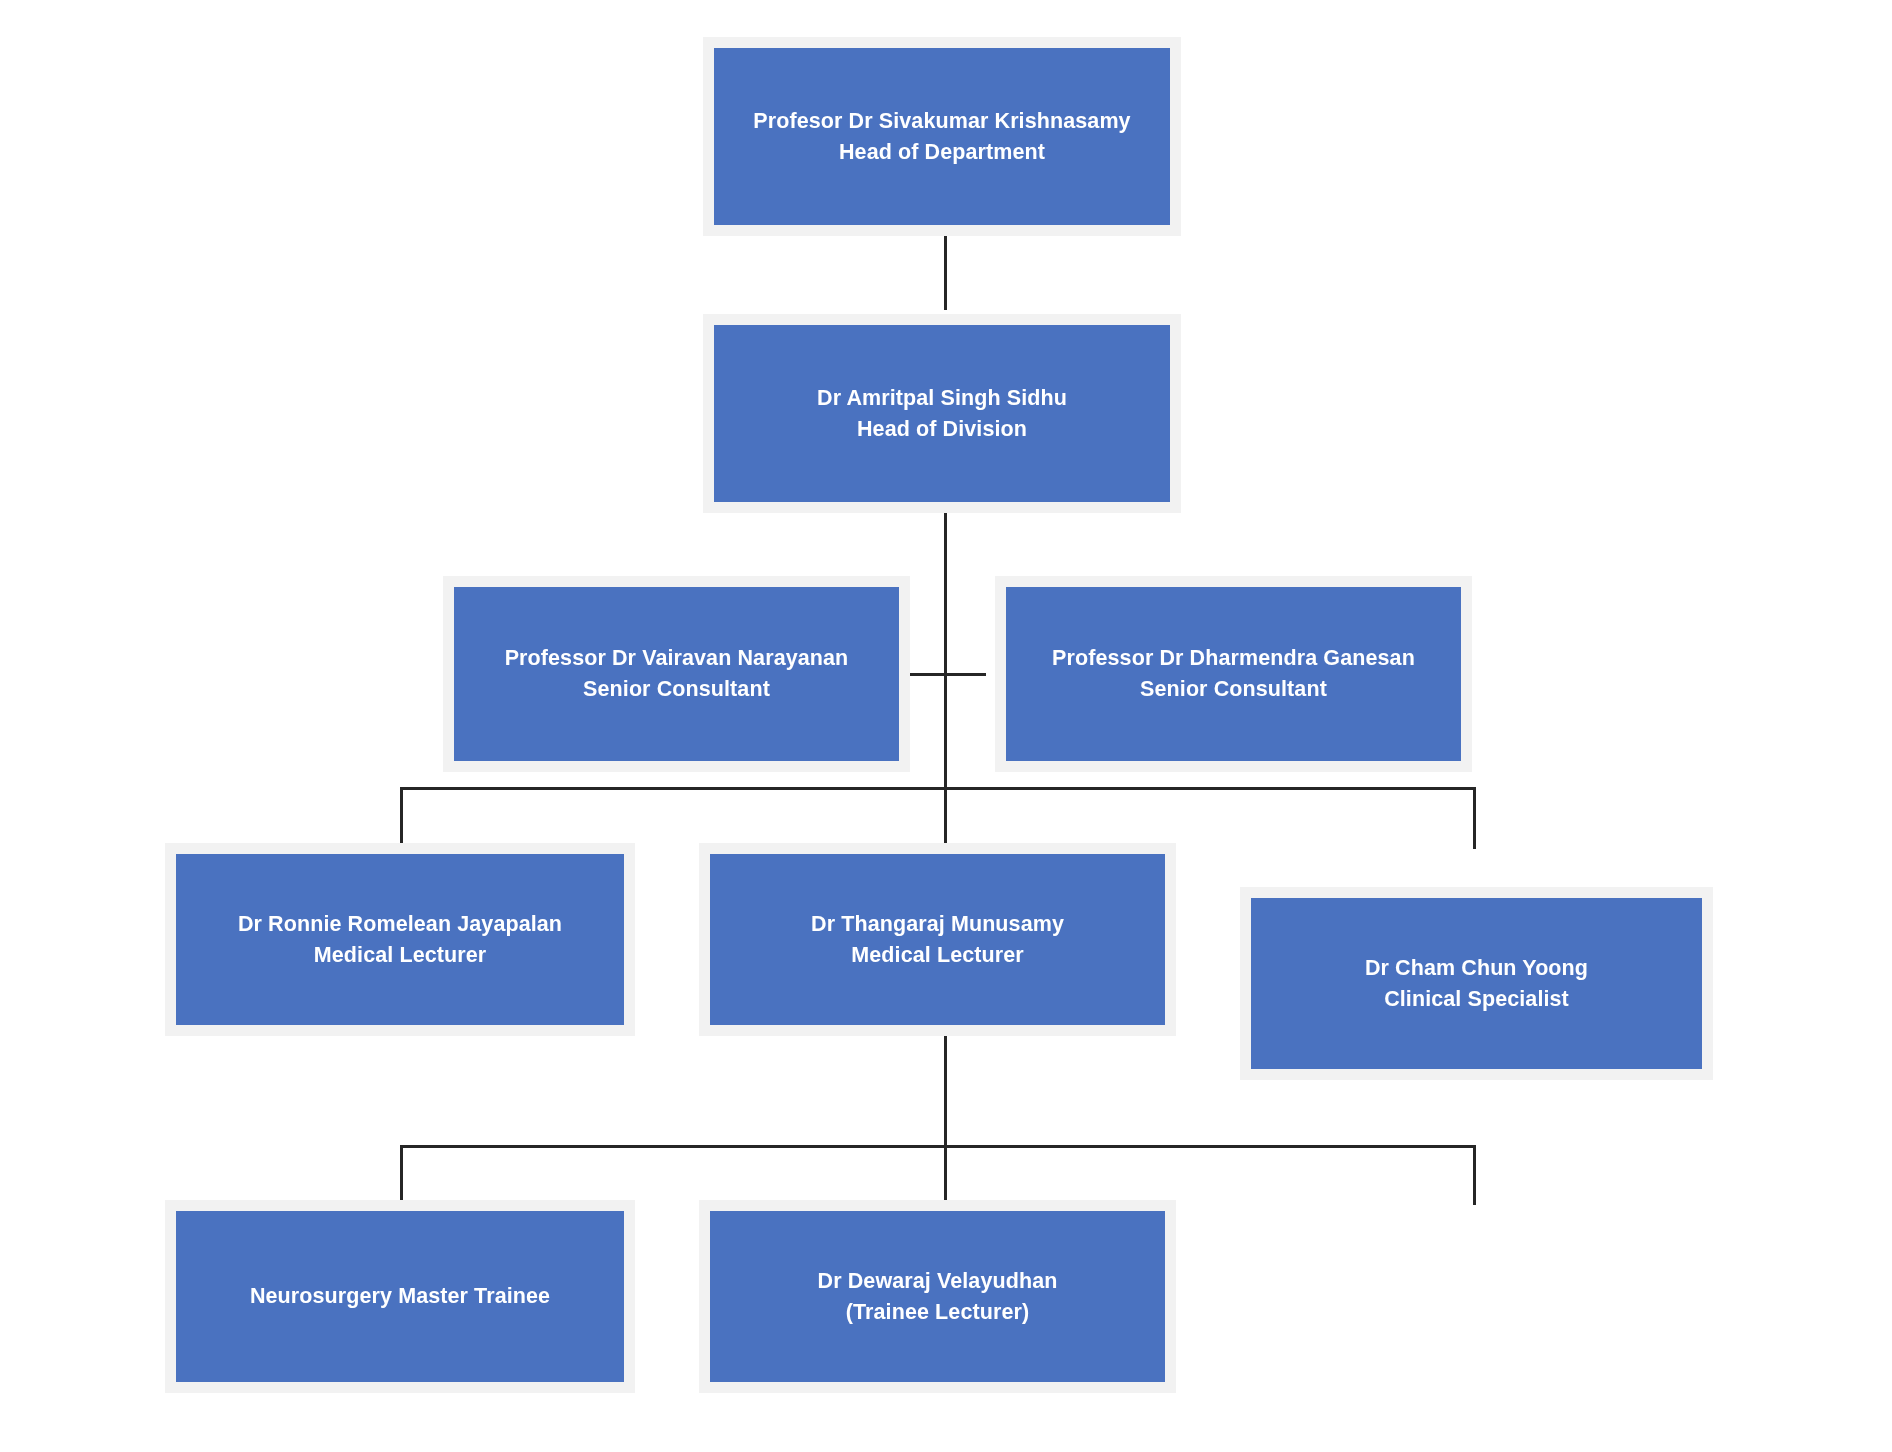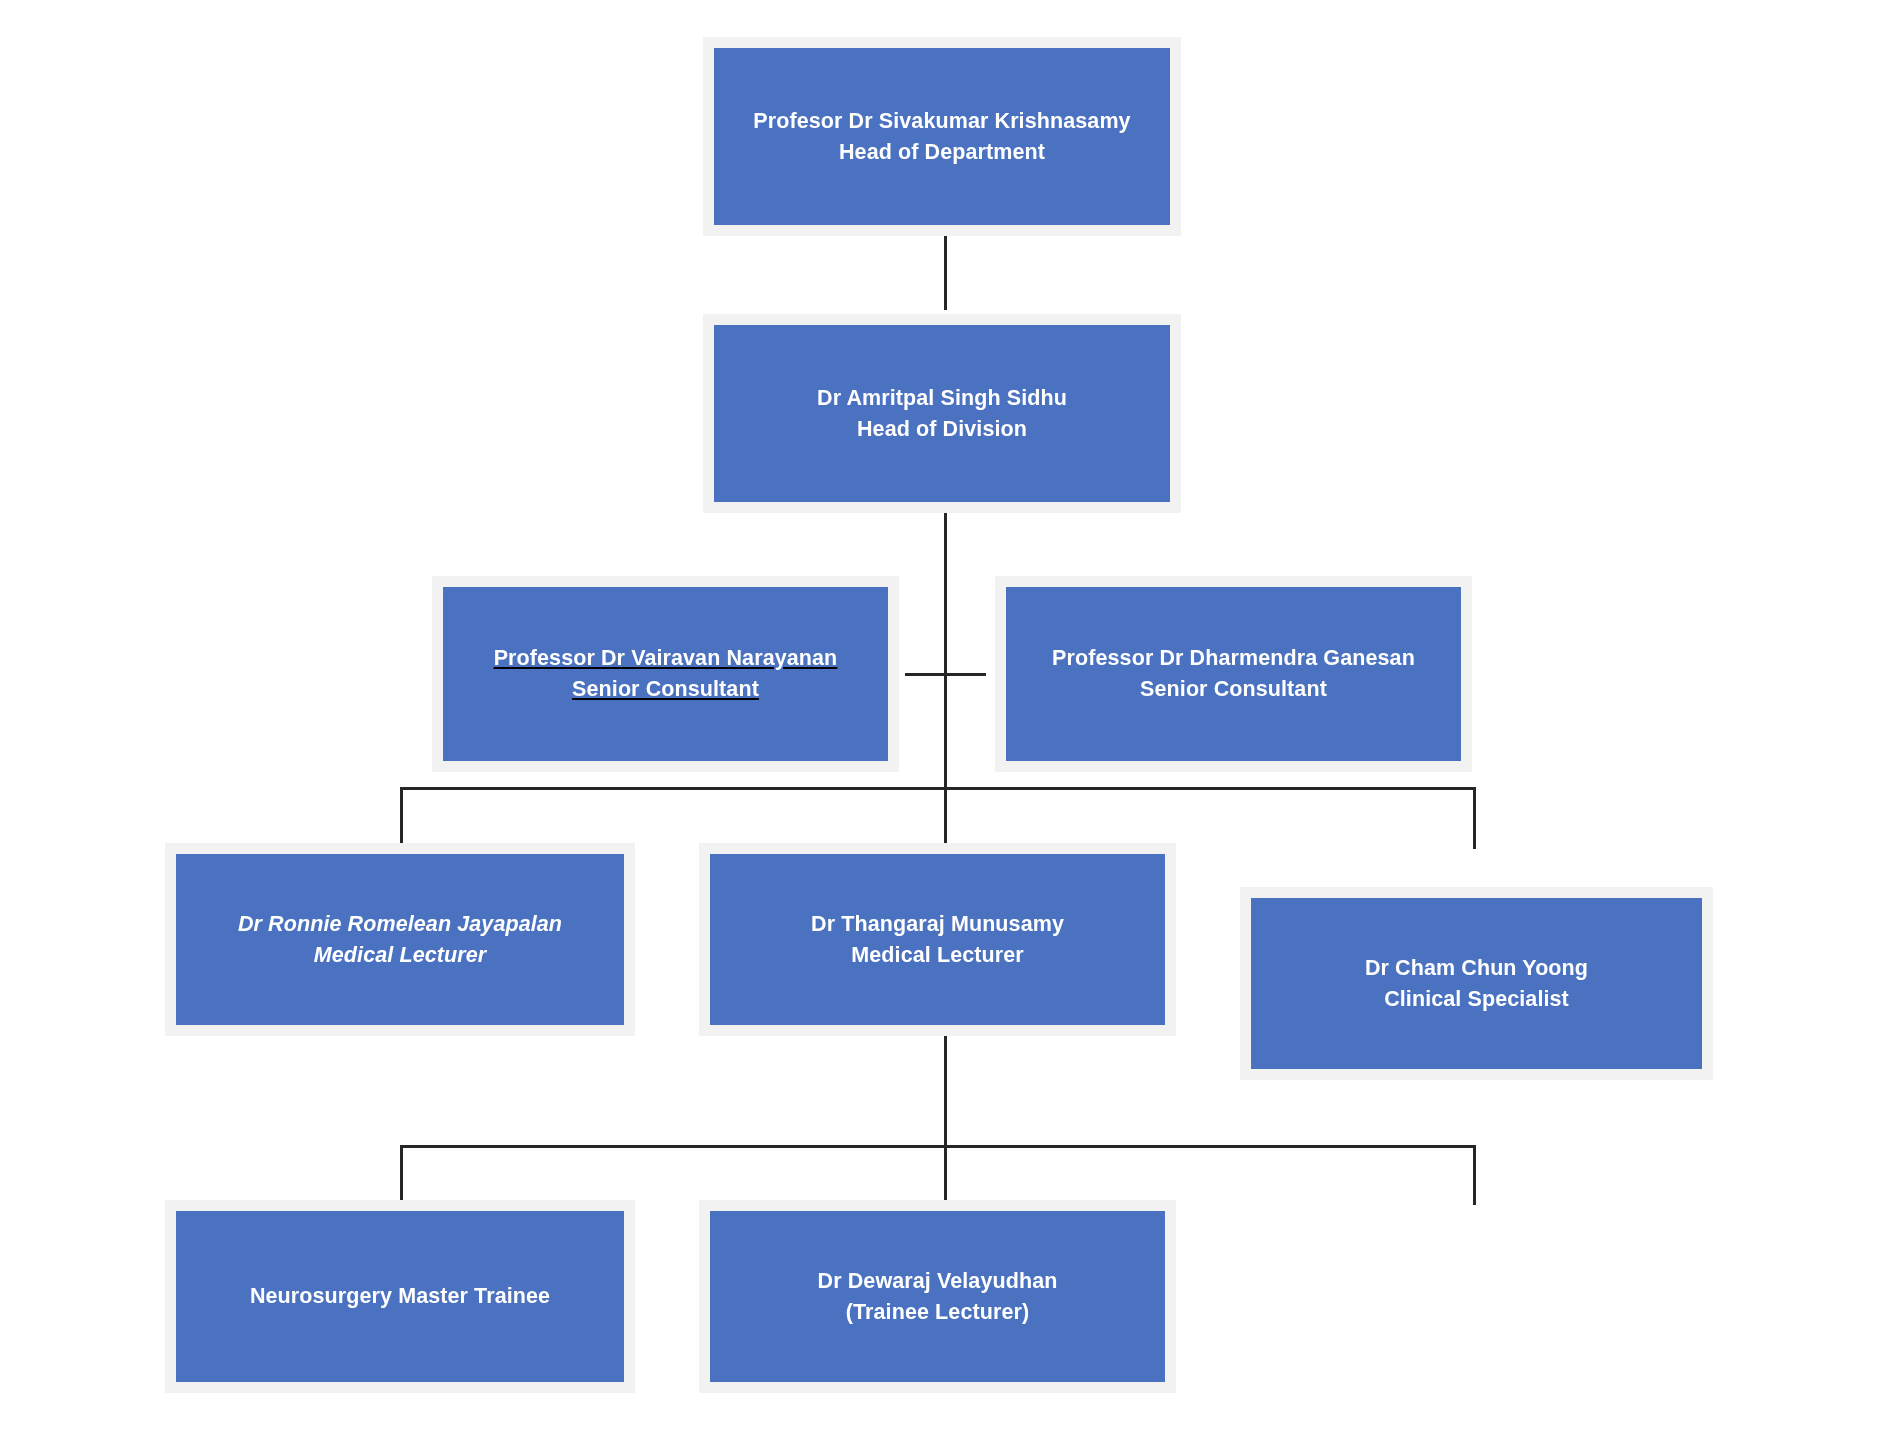--- a/index.html
+++ b/index.html
@@ -85,35 +85,35 @@
     </div>
   </div>
 
   <div class="node" style="left:703px; top:314px; width:478px; height:199px;">
     <div class="node-inner">
       <span class="node-line">Dr Amritpal Singh Sidhu</span>
       <span class="node-line">Head of Division</span>
     </div>
   </div>
 
-  <div class="node" style="left:432px; top:576px; width:467px; height:196px;text-decoration:underline;">
+  <div class="node" style="left:443px; top:576px; width:467px; height:196px;">
     <div class="node-inner">
       <span class="node-line">Professor Dr Vairavan Narayanan</span>
       <span class="node-line">Senior Consultant</span>
     </div>
   </div>
 
   <div class="node" style="left:995px; top:576px; width:477px; height:196px;">
     <div class="node-inner">
       <span class="node-line">Professor Dr Dharmendra Ganesan</span>
       <span class="node-line">Senior Consultant</span>
     </div>
   </div>
 
-  <div class="node" style="left:165px; top:843px; width:470px; height:193px;font-style:italic;">
+  <div class="node" style="left:165px; top:843px; width:470px; height:193px;">
     <div class="node-inner">
       <span class="node-line">Dr Ronnie Romelean Jayapalan</span>
       <span class="node-line">Medical Lecturer</span>
     </div>
   </div>
 
   <div class="node" style="left:699px; top:843px; width:477px; height:193px;">
     <div class="node-inner">
       <span class="node-line">Dr Thangaraj Munusamy</span>
       <span class="node-line">Medical Lecturer</span>

